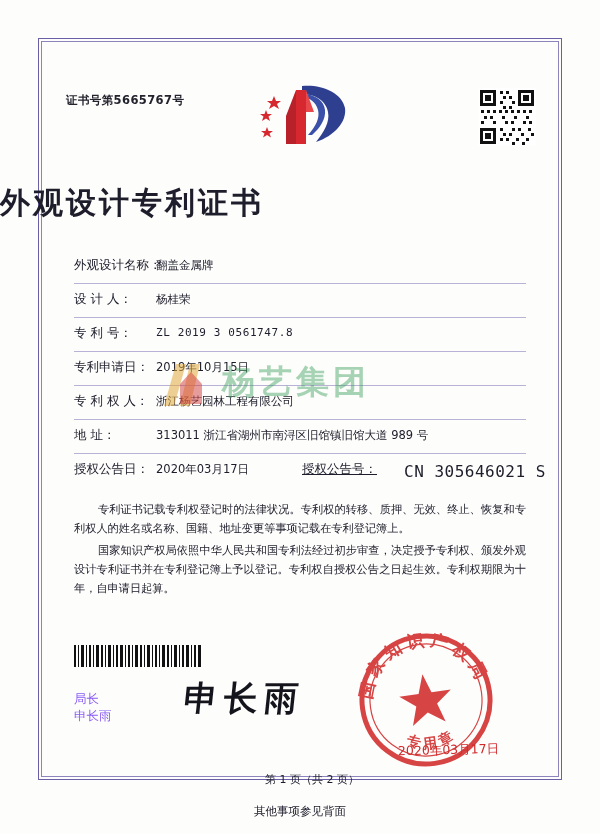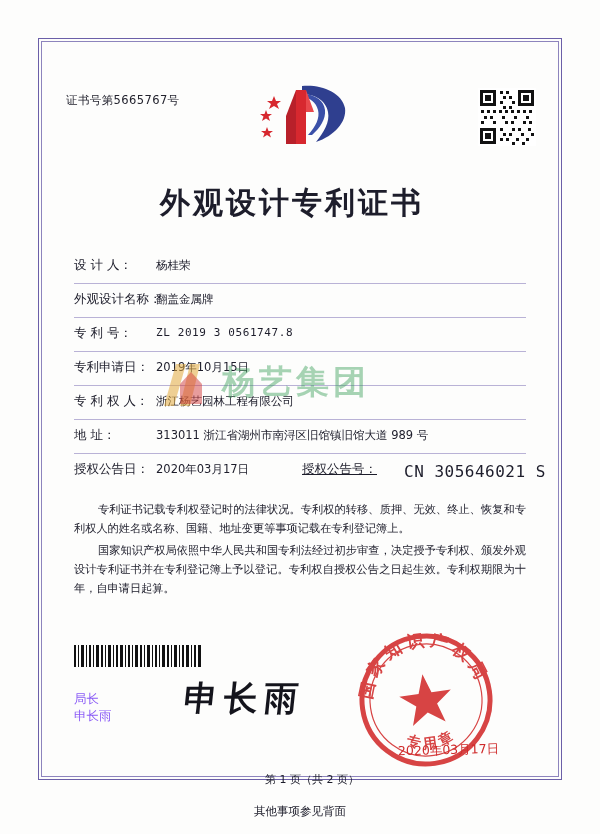--- a/index.html
+++ b/index.html
@@ -46,20 +46,21 @@
 
   
   .cert-no {
     position: absolute;
     left: 66px;
     top: 93px;
     font-size: 11.5px;
     letter-spacing: 0.4px;
     color: #23232e;
     font-family: "DejaVu Sans", "Liberation Sans", sans-serif;
+    font-weight: bold;
   }
 
   
   .logo {
     position: absolute;
     left: 250px;
     top: 82px;
     width: 100px;
     height: 72px;
   }
@@ -72,21 +73,21 @@
     width: 58px;
     height: 58px;
   }
 
   
   .title {
     position: absolute;
     left: 0;
     top: 183px;
     width: 584px;
-    text-align: center;
+    text-align: left;
     font-size: 30px;
     font-weight: bold;
     letter-spacing: 3px;
     color: #1d1d2b;
   }
 
   
   .fields {
     position: absolute;
     left: 74px;
@@ -345,27 +346,27 @@
           <rect x="44" y="54" width="3" height="3"></rect>
       </g>
     </svg>
   </div>
 
   <div class="title">外观设计专利证书</div>
 
   <div class="fields">
 
     <div class="field-row">
+      <span class="field-label">外观设计名称：</span>
+      <span class="field-value">翻盖金属牌</span>
+    </div>
+
+    <div class="field-row">
       <span class="field-label">设 计 人：</span>
       <span class="field-value">杨桂荣</span>
-    </div>
-
-    <div class="field-row">
-      <span class="field-label">外观设计名称：</span>
-      <span class="field-value">翻盖金属牌</span>
     </div>
 
     <div class="field-row">
       <span class="field-label">专 利 号：</span>
       <span class="field-value mono">ZL 2019 3 0561747.8</span>
     </div>
 
     <div class="field-row">
       <span class="field-label">专利申请日：</span>
       <span class="field-value">2019年10月15日</span>

